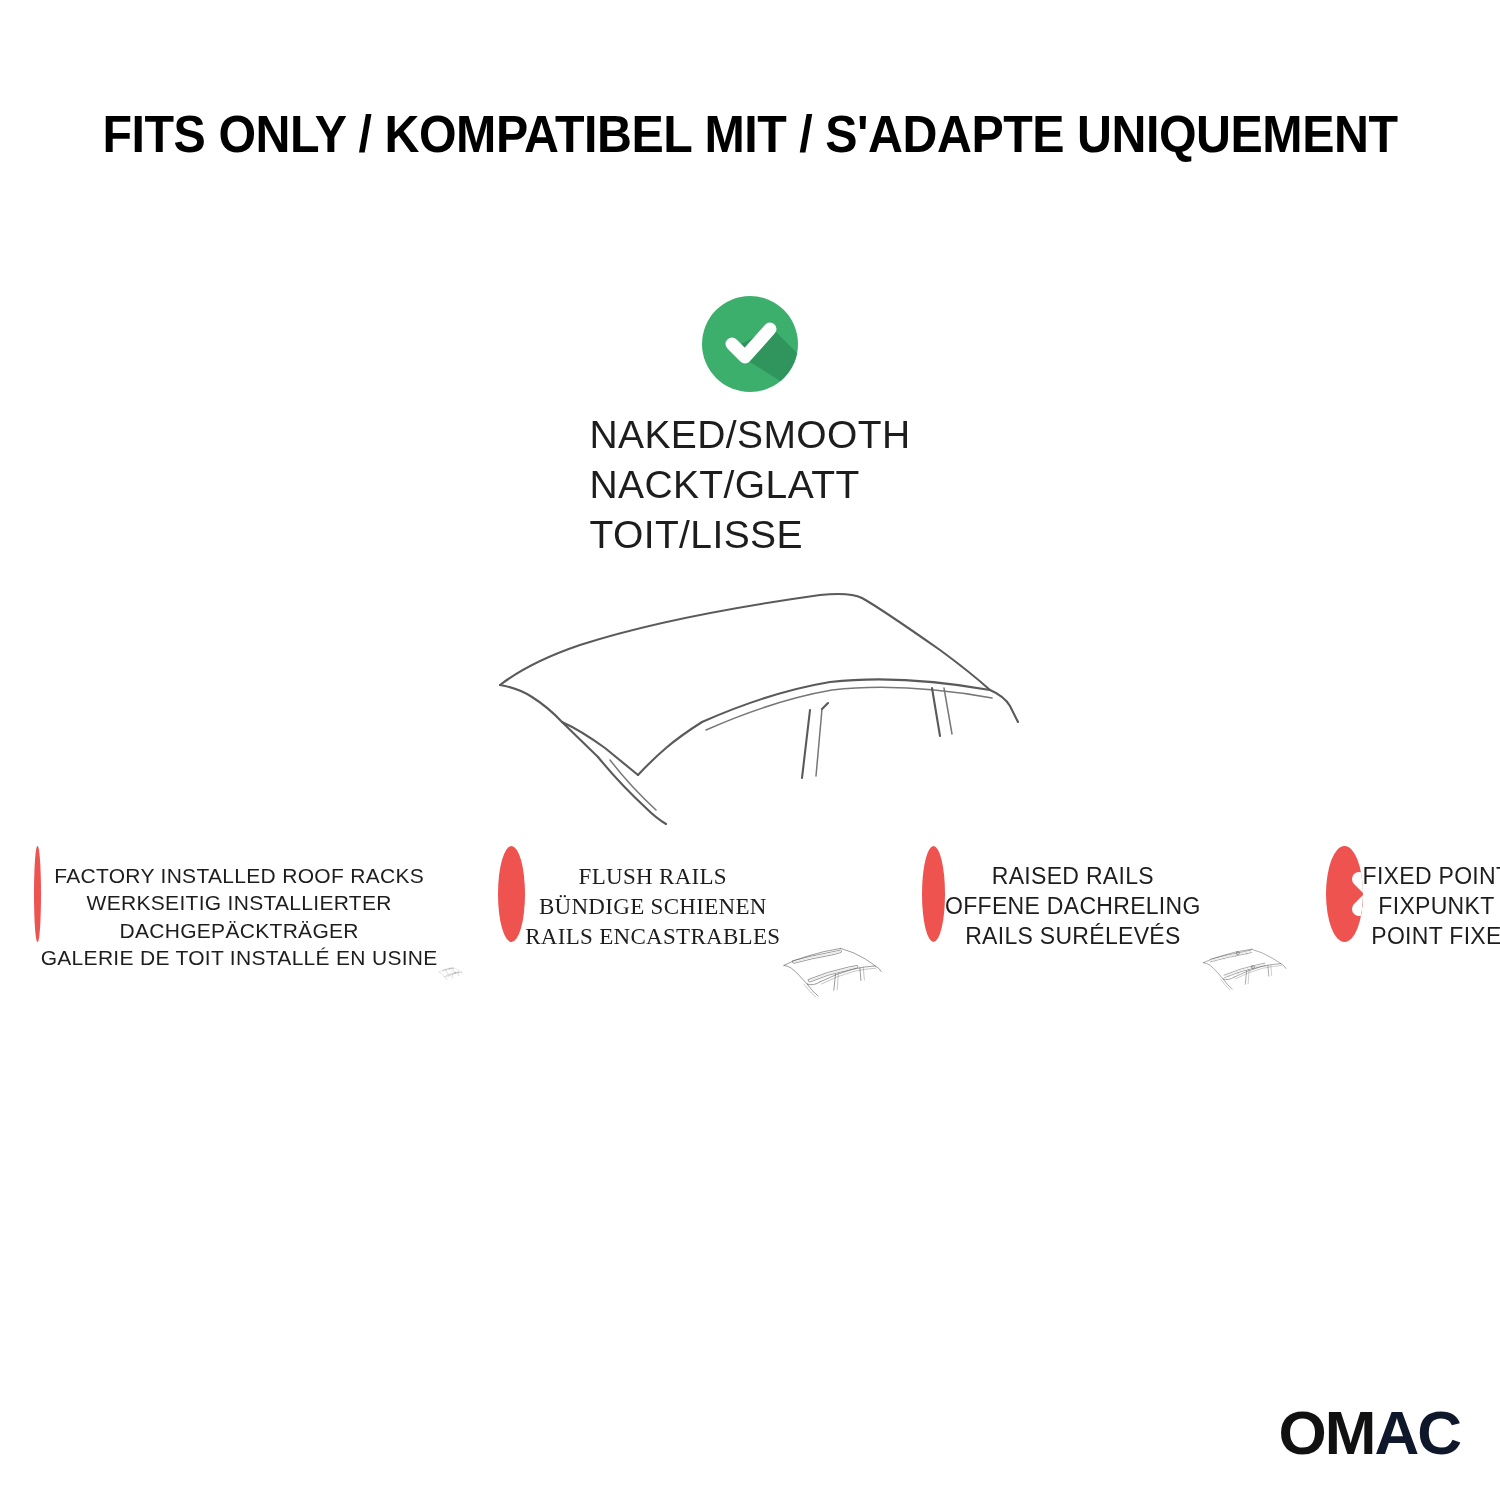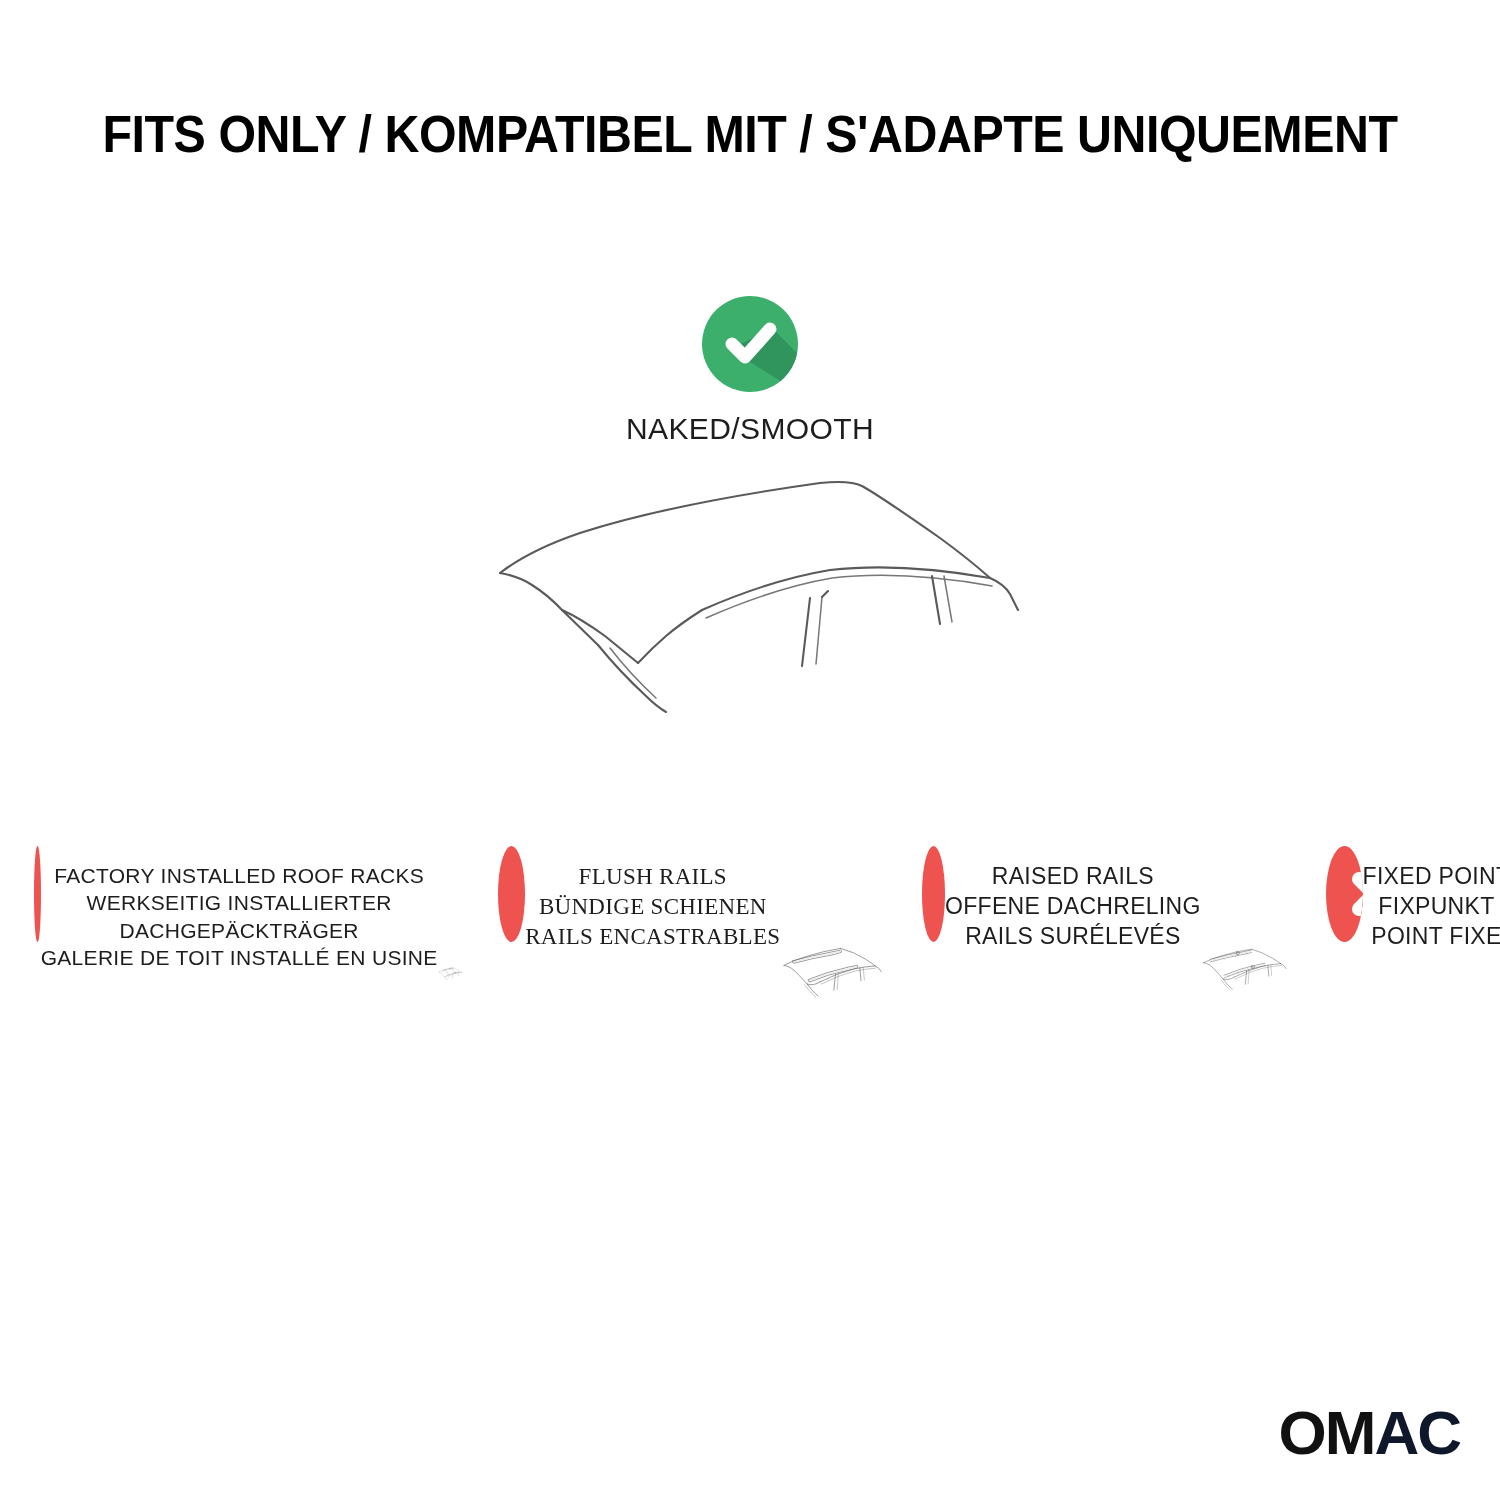--- a/index.html
+++ b/index.html
@@ -49,21 +49,21 @@
     border-radius: 50%;
     position: relative;
     overflow: hidden;
   }
   .badge.ok  { background: #3BAF6B; }
   .badge.no  { background: #EE5350; }
 
   .hero-label {
     margin-top: 18px;
     text-align: left;
-    font-size: 30px;
+    font-size: 39px;
     line-height: 1.28;
     letter-spacing: 0.4px;
     color: #1d1d1d;
     font-weight: 400;
   }
   .hero-label div { white-space: nowrap; }
 
   .hero-art {
     margin-top: 10px;
     width: 560px;
@@ -138,20 +138,22 @@
     <svg viewBox="0 0 96 96" width="96" height="96">
 
       <path d="M33 51 L48 66 L96 96 L96 58 L70 32 Z" fill="#2E9159" opacity="0.85"></path>
 
       <path d="M30 48 L43 61 L68 33" fill="none" stroke="#ffffff" stroke-width="13" stroke-linecap="round" stroke-linejoin="round"></path>
     </svg>
   </div>
 
   <div class="hero-label">
     <div>NAKED/SMOOTH</div>
+    <div>NACKT/GLATT</div>
+    <div>TOIT/LISSE</div>
   </div>
 
   <svg class="hero-art" viewBox="0 0 560 270">
 
     <path class="roofline" d="M30 115 Q60 92 110 75 Q200 46 350 25 Q380 22 392 28 Q410 38 470 80 Q500 102 520 120"></path>
     <path class="roofline" d="M30 115 Q48 118 62 127 Q78 137 92 152 L128 187"></path>
 
     <path class="roofline" d="M92 152 Q110 160 135 178 L168 205"></path>
     <path class="roofline" d="M168 205 Q182 190 196 178 Q210 166 232 152"></path>
 

